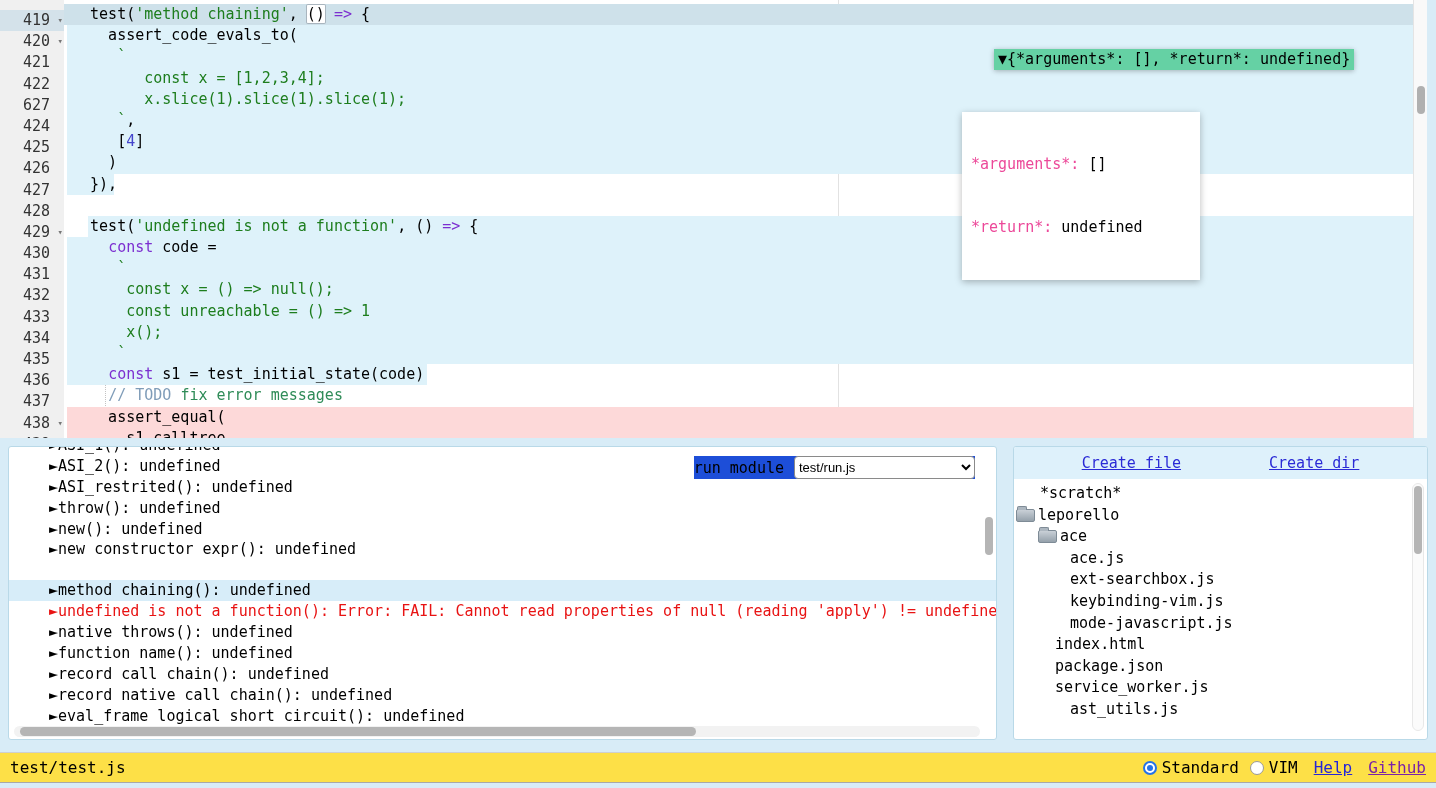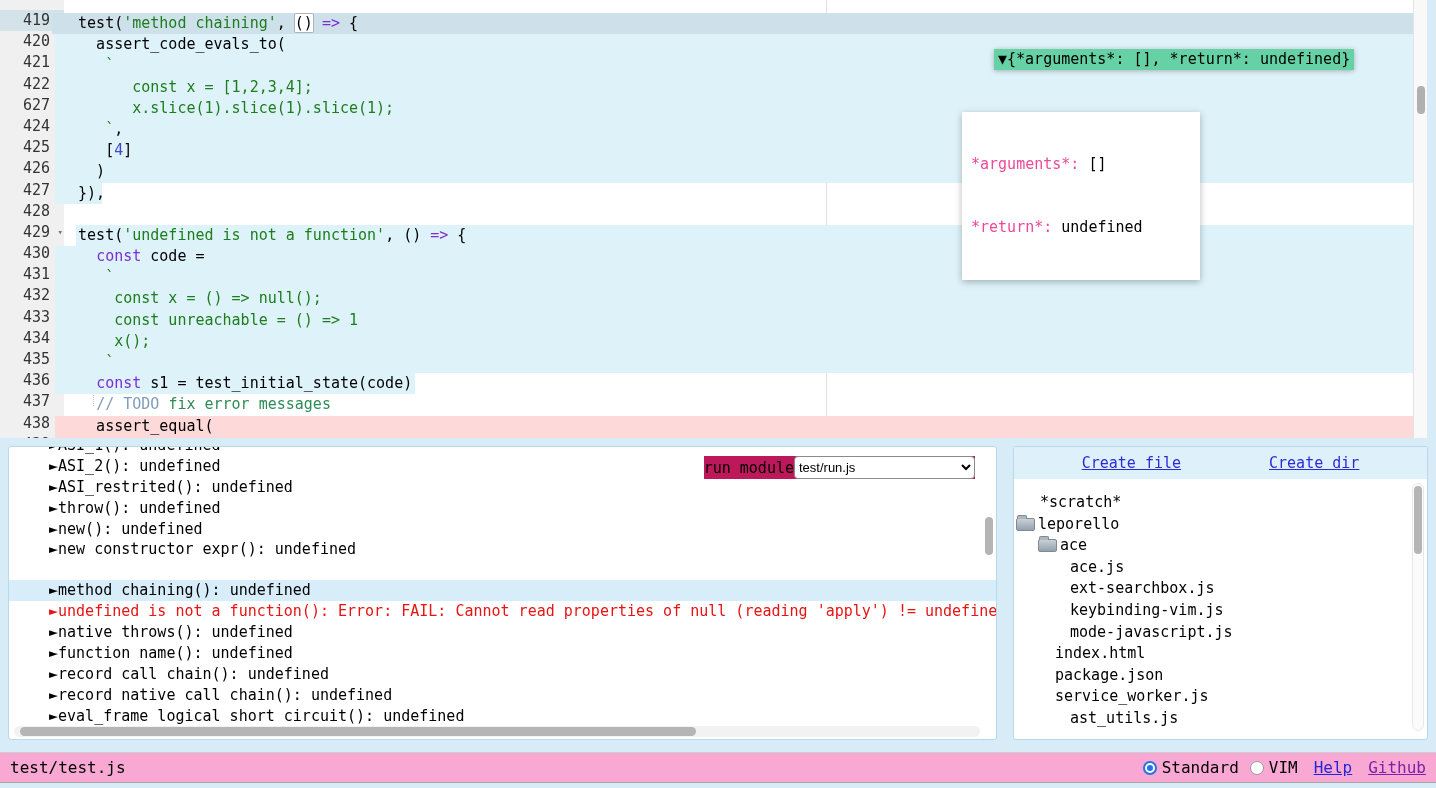--- a/index.html
+++ b/index.html
@@ -4,21 +4,21 @@
 <style>
   html,body{margin:0;padding:0;}
   .page{position:relative;width:1436px;height:788px;background:#d8ecf7;font-family:"DejaVu Sans Mono",monospace;overflow:hidden;}
 
   
   .editor{position:absolute;left:0;top:0;width:1427px;height:438px;background:#fff;overflow:hidden;}
   .gutter{position:absolute;left:0;top:0;width:64px;height:100%;background:#f0f0f0;padding-top:10px;box-sizing:border-box;}
   .gutter-row{position:relative;height:21.2px;line-height:21.2px;font-size:15px;color:#333;text-align:right;padding-right:14px;}
   .gutter-row.active{background:#d4e2ea;}
   .fold-arrow{position:absolute;right:1px;top:0;font-size:9px;color:#777;line-height:21.2px;}
-  .code{position:absolute;left:52px;top:0;right:14px;height:100%;padding-top:13px;box-sizing:border-box;}
+  .code{position:absolute;left:64px;top:0;right:14px;height:100%;padding-top:4px;box-sizing:border-box;}
   .print-margin{position:absolute;left:774px;top:0;bottom:0;width:1px;background:#e2e2e2;}
   .iguide{position:absolute;width:0;border-left:1px dotted #c3c3c3;}
   .code-row{position:relative;height:21.2px;line-height:21.2px;font-size:15px;white-space:pre;color:#000;}
   .code-row .hl{position:absolute;top:0;bottom:0;z-index:1;}
   .hl.active{background:#cee1ea;}
   .hl.eval{background:#def2fa;}
   .hl.error{background:#fdd9d9;}
   .code-row .txt{position:relative;z-index:2;padding-left:8px;display:block;}
   .tok-d{color:#000;}
   .tok-s{color:#1d7d1d;}
@@ -32,21 +32,21 @@
 
   
   .tooltip{position:absolute;left:962px;top:7px;z-index:10;font-size:15px;line-height:21px;white-space:pre;}
   .tooltip-header{background:#65d1a4;padding:0 4px;box-shadow:0 1px 5px rgba(0,0,0,0.28);color:#000;margin-left:32px;}
   .tooltip-body{background:#fff;width:238px;box-shadow:0 2px 7px rgba(0,0,0,0.28);padding-left:9px;box-sizing:border-box;}
   .tooltip-key{color:#ec4899;}
   .tooltip-val{color:#000;}
 
   
   .output-panel{position:absolute;left:8px;top:446px;width:989px;height:294px;background:#fff;border:1px solid #b9d9e8;border-radius:3px;box-sizing:border-box;overflow:hidden;}
-  .run-module{position:absolute;top:9px;right:21px;z-index:5;display:flex;align-items:center;background:#be185d;}
+  .run-module{position:absolute;top:9px;right:21px;z-index:5;display:flex;align-items:center;gap:10px;background:#1d4ed8;}
   .run-module-label{font-size:15px;color:#000;}
   .run-module select{width:181px;height:23px;font-family:"Liberation Sans",sans-serif;font-size:13px;border:1px solid #8a8a8a;border-radius:4px;background:#fff;}
   .output-list{margin-top:-12px;}
   .output-item{height:20.9px;line-height:20.9px;font-size:15px;white-space:pre;padding-left:40px;color:#000;}
   .output-item.selected{background:#d7edf9;margin-top:20px;}
   .output-item.error{color:#e81313;}
   .output-hsb{position:absolute;left:5px;right:16px;bottom:2px;height:11px;background:#f2f2f2;border-radius:6px;}
   .output-hsb .thumb{position:absolute;left:6px;top:1px;width:70%;height:9px;background:#b5b5b5;border-radius:5px;}
   .output-vsb{position:absolute;right:2px;top:8px;bottom:16px;width:10px;}
   .output-vsb .thumb{position:absolute;left:1px;top:62px;width:8px;height:38px;background:#b5b5b5;border-radius:4px;}
@@ -55,21 +55,21 @@
   .files-header{height:32px;background:#def1fb;display:flex;justify-content:center;align-items:center;gap:88px;font-size:15px;}
   .files-header a{color:#2a2ad6;text-decoration:underline;cursor:pointer;}
   .tree{position:relative;padding-top:4px;}
   .tree-row{height:21.6px;line-height:21.6px;font-size:15px;white-space:pre;color:#000;display:flex;align-items:center;}
   .folder-icon{display:inline-block;width:19px;height:13px;background:linear-gradient(#c9d0d7,#95a1ab);border:1px solid #7e8b96;border-radius:2px;position:relative;margin-right:3px;box-sizing:border-box;flex:none;}
   .folder-icon::before{content:"";position:absolute;top:-4px;left:0px;width:8px;height:3px;background:#adb7c0;border:1px solid #7e8b96;border-bottom:none;border-radius:2px 2px 0 0;}
   .files-vsb{position:absolute;right:3px;top:36px;bottom:8px;width:12px;background:#fbfbfb;border:1px solid #e8e8e8;border-radius:6px;box-sizing:border-box;}
   .files-vsb .thumb{position:absolute;left:1px;top:2px;width:8px;height:68px;background:#b5b5b5;border-radius:4px;}
 
   
-  .status-bar{position:absolute;left:0;top:752px;width:1436px;height:31px;background:#f9a8d4;border-top:1px solid #cfcfcf;border-bottom:1px solid #a8a8a8;box-sizing:border-box;display:flex;align-items:center;justify-content:space-between;padding:0 10px;}
+  .status-bar{position:absolute;left:0;top:752px;width:1436px;height:31px;background:#fde047;border-top:1px solid #cfcfcf;border-bottom:1px solid #a8a8a8;box-sizing:border-box;display:flex;align-items:center;justify-content:space-between;padding:0 10px;}
   .status-file{font-size:16px;color:#000;}
   .status-right{display:flex;align-items:center;gap:16px;font-size:16px;}
   .radio-group{display:flex;align-items:center;gap:11px;}
   .radio-opt{display:flex;align-items:center;cursor:pointer;}
   .radio{display:inline-block;width:14px;height:14px;border-radius:50%;border:1px solid #9a9a9a;background:#fff;margin-right:5px;box-sizing:border-box;flex:none;}
   .radio.sel{border:2px solid #2472e8;position:relative;}
   .radio.sel::after{content:"";position:absolute;left:2px;top:2px;width:6px;height:6px;border-radius:50%;background:#2472e8;}
   .status-right a{text-decoration:underline;cursor:pointer;}
   a.link-blue{color:#2525d8;}
   a.link-purple{color:#7a22a8;}
@@ -177,21 +177,21 @@
       <div class="thumb"></div>
     </div>
   </div>
 
   <div class="files-panel">
     <div class="files-header">
       <a>Create file</a>
       <a>Create dir</a>
     </div>
     <div class="tree" id="file-tree">
-        <div class="tree-row" style="padding-left: 26px; margin-top: 9px;"><span>*scratch*</span></div>
+        <div class="tree-row" style="padding-left: 26px;"><span>*scratch*</span></div>
         <div class="tree-row" style="padding-left: 2px;"><span class="folder-icon"></span><span>leporello</span></div>
         <div class="tree-row" style="padding-left: 24px;"><span class="folder-icon"></span><span>ace</span></div>
         <div class="tree-row" style="padding-left: 56px;"><span>ace.js</span></div>
         <div class="tree-row" style="padding-left: 56px;"><span>ext-searchbox.js</span></div>
         <div class="tree-row" style="padding-left: 56px;"><span>keybinding-vim.js</span></div>
         <div class="tree-row" style="padding-left: 56px;"><span>mode-javascript.js</span></div>
         <div class="tree-row" style="padding-left: 41px;"><span>index.html</span></div>
         <div class="tree-row" style="padding-left: 41px;"><span>package.json</span></div>
         <div class="tree-row" style="padding-left: 41px;"><span>service_worker.js</span></div>
         <div class="tree-row" style="padding-left: 56px;"><span>ast_utils.js</span></div>

